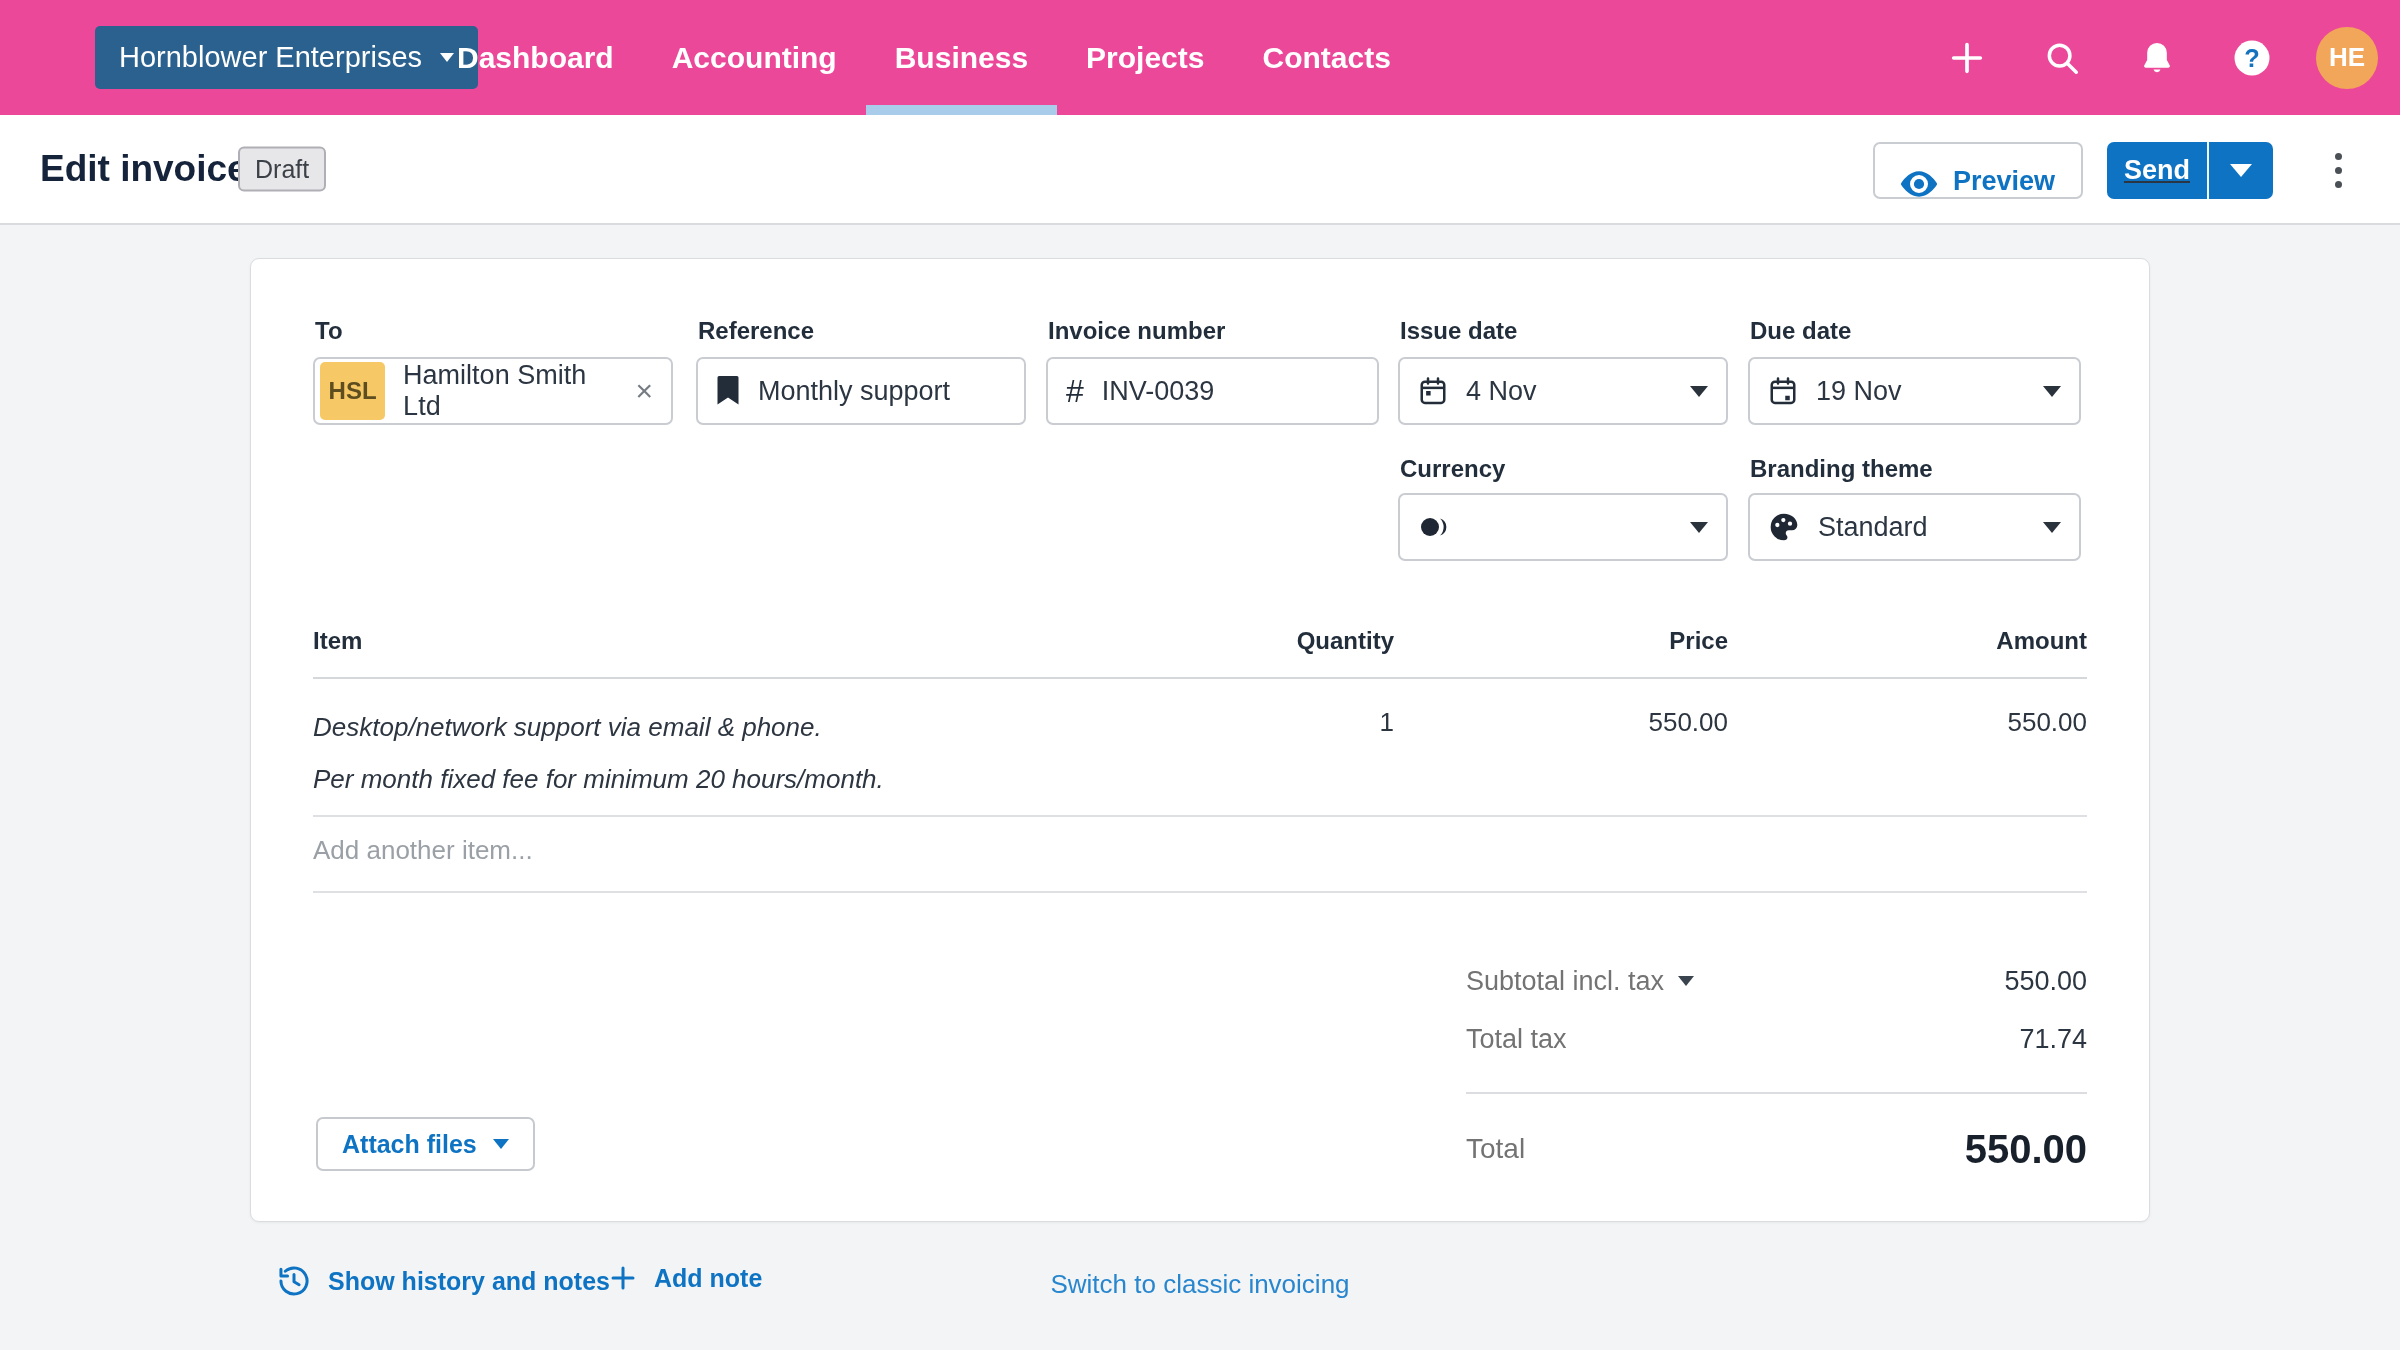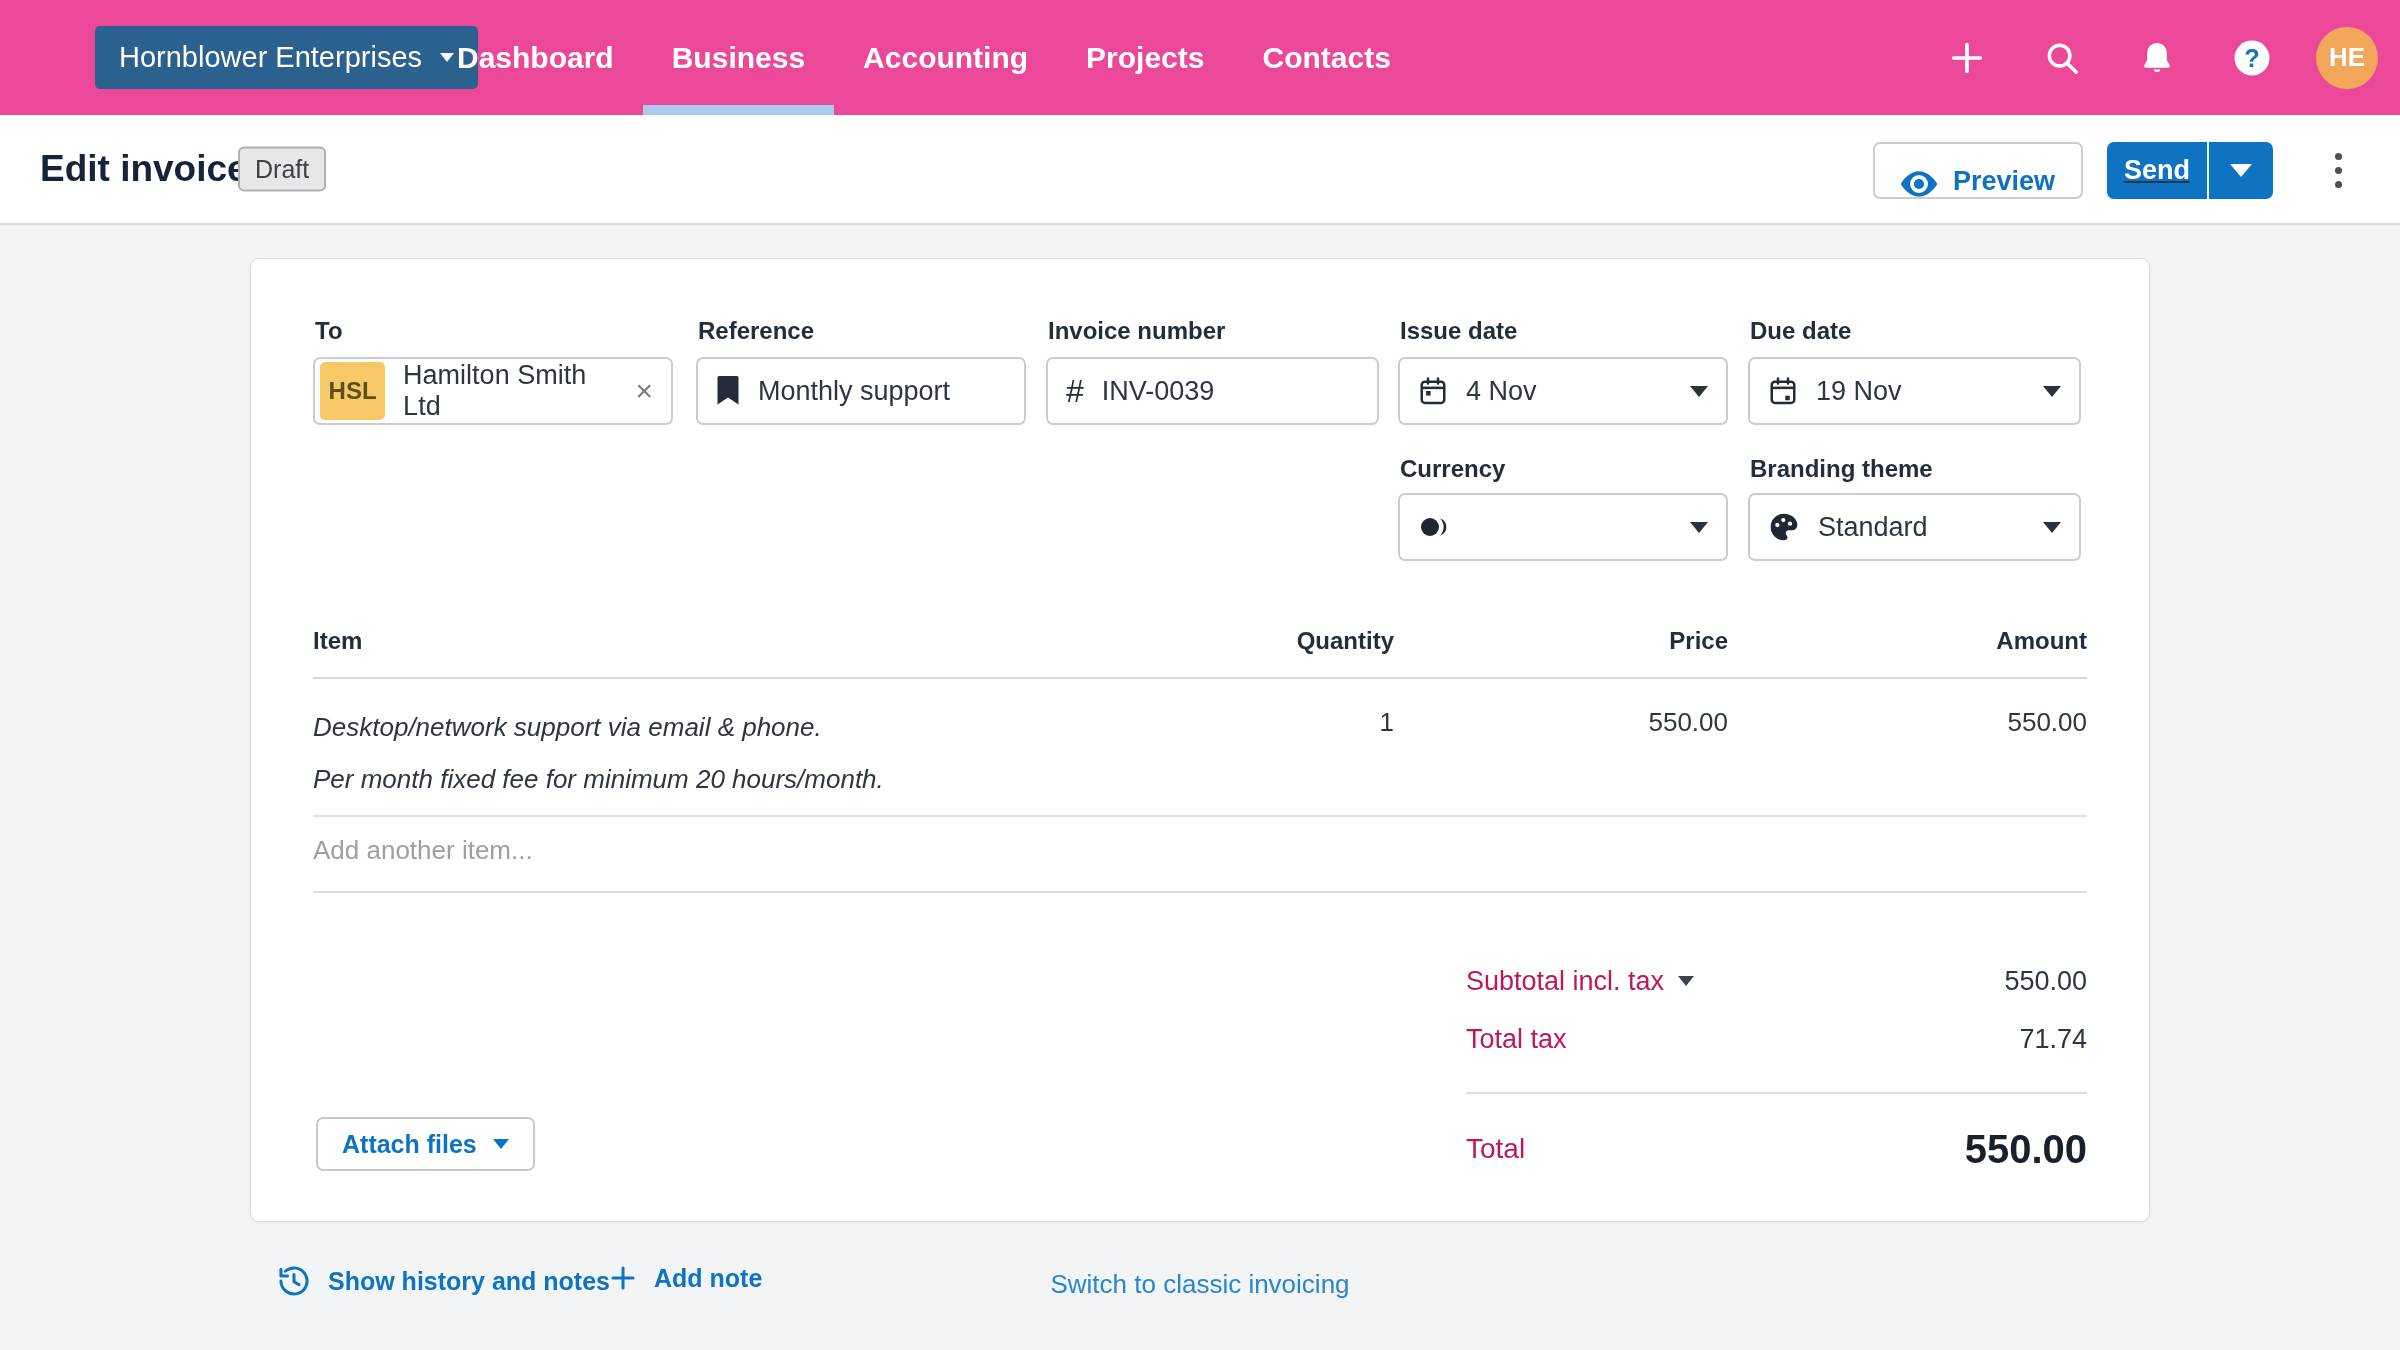--- a/index.html
+++ b/index.html
@@ -54,21 +54,21 @@
   
   .tbl-grid{position:absolute;left:62px;width:1774px;display:grid;grid-template-columns:1fr 180px 334px 359px;}
   .tbl-head{top:368px;font-size:24px;font-weight:bold;color:#222E3B;}
   .tbl-row{top:448px;font-size:26px;color:#2C3540;}
   .num{text-align:right;}
   .rule{position:absolute;height:2px;background:#DEE0E3;}
   .item-line{line-height:40px;font-style:italic;}
   .add-item{position:absolute;left:62px;top:576px;font-size:26px;color:#9AA0A6;width:1774px;cursor:text;}
   
   .tot-row{position:absolute;left:1215px;width:621px;display:flex;align-items:center;}
-  .tot-label{display:flex;align-items:center;gap:14px;font-size:27px;color:#be185d;}
+  .tot-label{display:flex;align-items:center;gap:14px;font-size:27px;color:#737373;}
   .tot-val{margin-left:auto;font-size:27px;color:#2C3642;}
   .grand .tot-label{font-size:28px;}
   .grand .tot-val{font-size:40px;font-weight:bold;color:#17202B;}
   
   .btn-attach{position:absolute;left:65px;top:858px;height:54px;padding:0 24px;background:#fff;border:2px solid #C6CACE;
     border-radius:7px;display:flex;align-items:center;gap:16px;color:#0D73C2;font-size:25px;font-weight:bold;cursor:pointer;}
   .btn-attach .caret{border-top-color:#0D73C2;border-left-width:8px;border-right-width:8px;border-top-width:10px;}
   .footer-links{position:absolute;left:0;top:1255px;width:2400px;height:60px;}
   .link-group{position:absolute;display:flex;align-items:center;gap:16px;color:#0D73C2;font-size:25px;font-weight:bold;cursor:pointer;}
   .switch-link{position:absolute;left:1200px;transform:translateX(-50%);top:14px;font-size:26px;color:#2786CE;cursor:pointer;}
@@ -79,25 +79,25 @@
 
 <div class="topnav">
   <div class="org-btn">
     <span>Hornblower Enterprises</span>
     <span class="caret sm"></span>
   </div>
   <div class="nav-items">
     <div class="nav-item">
         <span>Dashboard</span>
       </div>
+    <div class="nav-item">
+        <span>Accounting</span>
+      </div>
     <div class="nav-item active">
         <span>Business</span>
-      </div>
-    <div class="nav-item">
-        <span>Accounting</span>
       </div>
     <div class="nav-item">
         <span>Projects</span>
       </div>
     <div class="nav-item">
         <span>Contacts</span>
       </div>
   </div>
   <div class="nav-icons">
     <div class="icon-btn">

